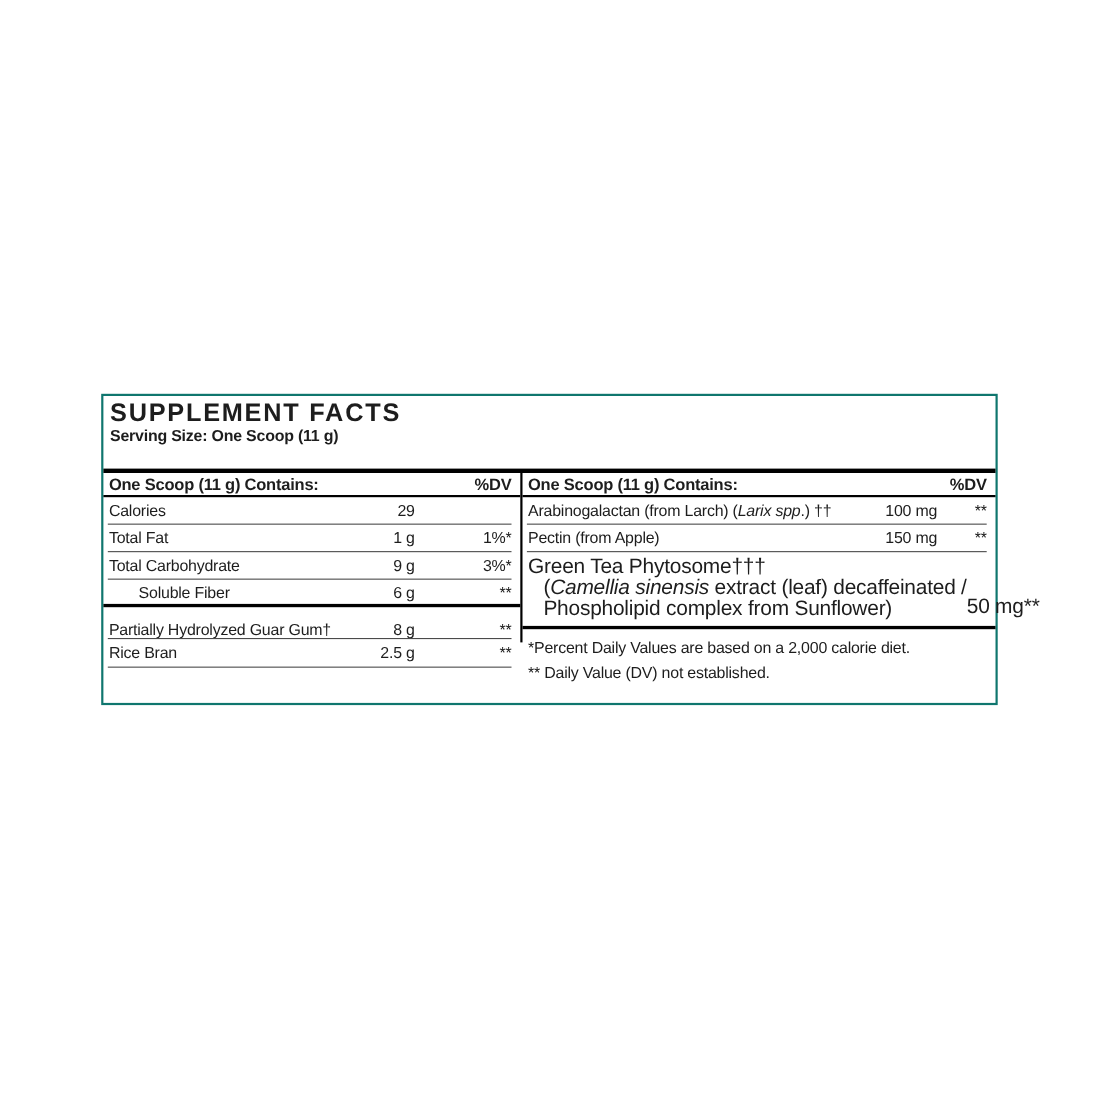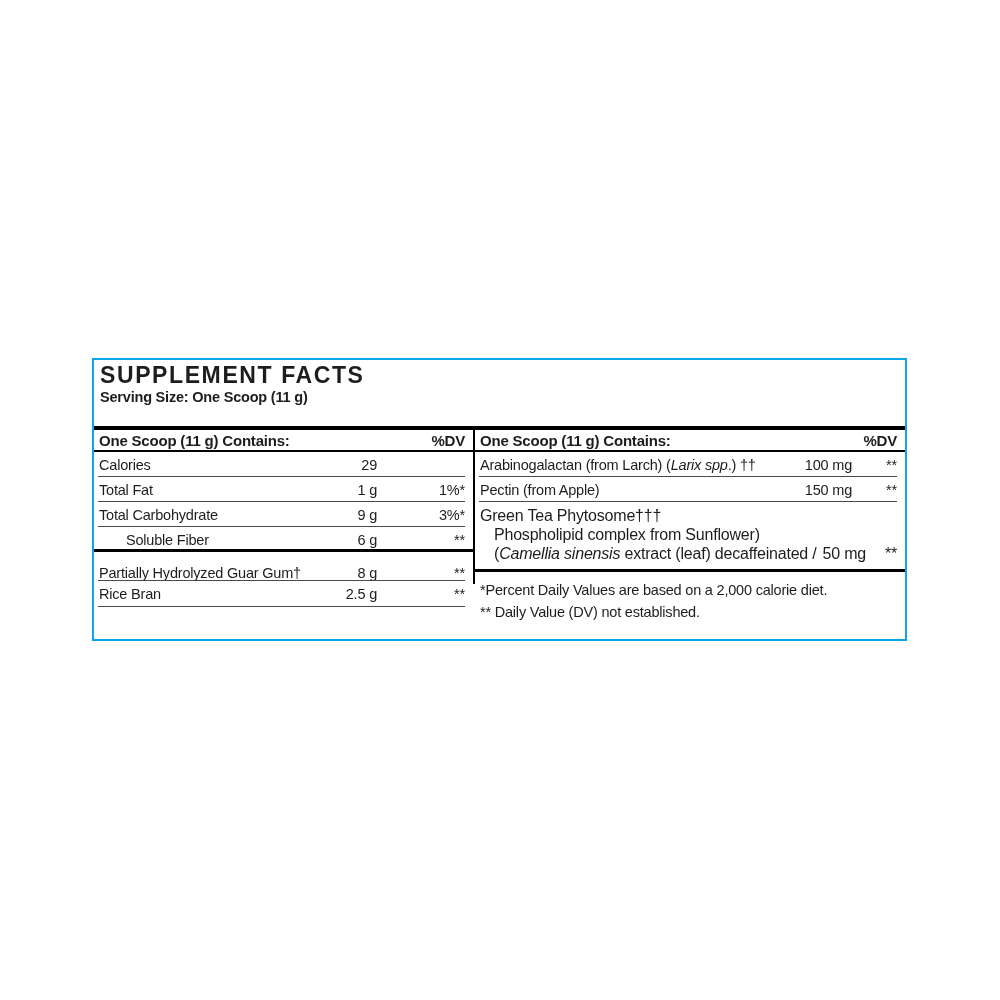--- a/index.html
+++ b/index.html
@@ -18,21 +18,21 @@
     height: 1000px;
     background: #ffffff;
     overflow: hidden;
   }
   .label-box {
     position: absolute;
     left: 92px;
     top: 358px;
     width: 815px;
     height: 283px;
-    border: 2px solid #0ea5e9;
+    border: 2px solid #0f766e;
     box-sizing: border-box;
     background: #ffffff;
   }
   
   .head-block {
     height: 66px;
     padding: 3px 8px 0 6px;
     box-sizing: border-box;
     overflow: hidden;
   }
@@ -131,21 +131,21 @@
   .nrow.tall { height: 29px; padding-top: 13px; }
   .nrow.h26 { height: 26px; }
   
   .gt-row {
     position: relative;
     display: flex;
     align-items: flex-end;
     height: 70px;
     box-sizing: border-box;
     padding: 3px 8px 9px 5px;
-    font-size: 16px;
+    font-size: 19px;
     letter-spacing: -0.2px;
   }
   .gt-row::after {
     content: "";
     position: absolute;
     left: 0;
     right: 0;
     bottom: 0;
     height: 3px;
     background: #000000;
@@ -237,22 +237,22 @@
 
         <div class="nrow">
           <span class="nname"><span>Pectin (from Apple)</span><i></i><span></span></span>
           <span class="namt">150 mg</span>
           <span class="ndv">**</span>
         </div>
 
         <div class="gt-row">
           <div class="gt-name">
             <div class="ln">Green Tea Phytosome†††</div>
+            <div class="ln ind"><span>(</span><i>Camellia sinensis</i><span> extract (leaf) decaffeinated /</span></div>
             <div class="ln ind">Phospholipid complex from Sunflower)</div>
-            <div class="ln ind"><span>(</span><i>Camellia sinensis</i><span> extract (leaf) decaffeinated /</span></div>
           </div>
           <span class="namt">50 mg</span>
           <span class="ndv">**</span>
         </div>
 
         <div class="footnotes">
           <div class="footnote">*Percent Daily Values are based on a 2,000 calorie diet.</div>
           <div class="footnote">** Daily Value (DV) not established.</div>
         </div>
       </div>

